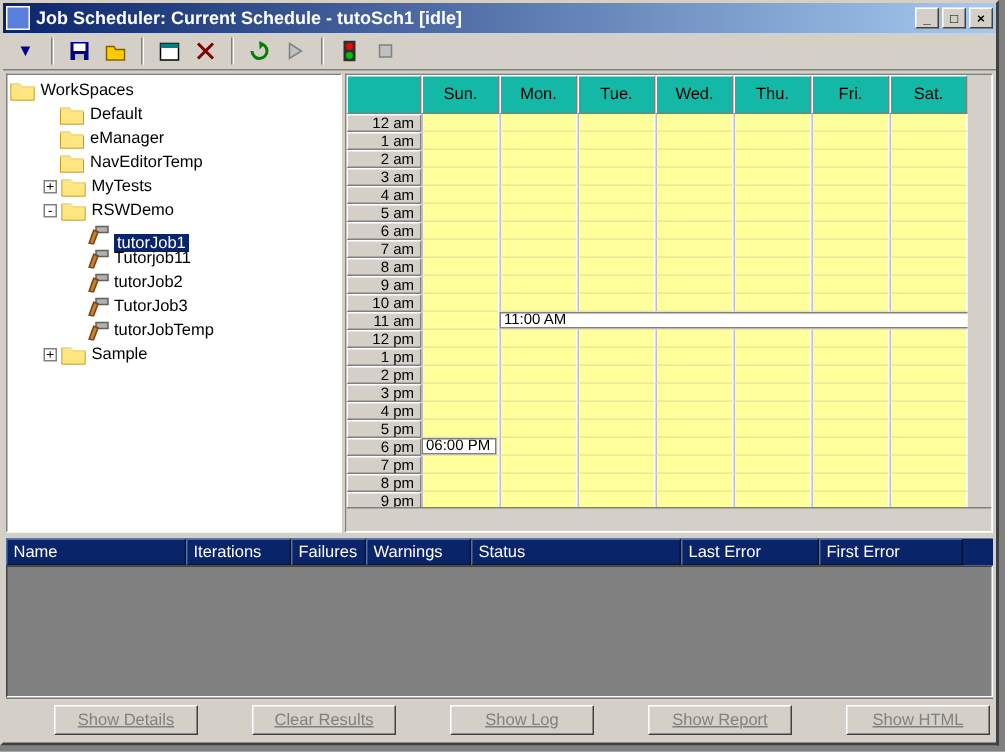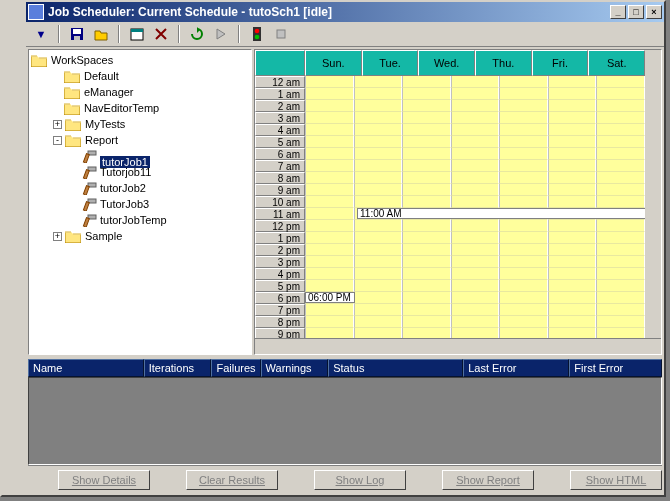--- a/index.html
+++ b/index.html
@@ -13,21 +13,20 @@
     position: relative;
   }
   .window {
     width: 666px;
     height: 497px;
     border: 2px solid;
     border-color: #d4d0c8 #404040 #404040 #d4d0c8;
     background: #d4d0c8;
     display: flex;
     flex-direction: column;
-    padding-left: 24px;
   }
   .titlebar {
     background: linear-gradient(to right, #0a246a, #a6caf0);
     color: #fff;
     font-weight: bold;
     height: 20px;
     display: flex;
     align-items: center;
     padding: 0 2px;
   }
@@ -385,21 +384,21 @@
           </div>
           <div class="tree-item">
       <span class="indent" style="width:24px"></span>
             <span class="plusminus">-</span>
             <span class="folder-ico">
               <svg width="16" height="13">
                 <path d="M0 2h6l2 2h8v9H0z" fill="#ffe680" stroke="#b08000"></path>
                 <path d="M0 2h6l2 2h8" fill="none" stroke="#fff0b0"></path>
               </svg>
             </span>
-      <span class="tree-label">Report</span>
+      <span class="tree-label">RSWDemo</span>
           </div>
           <div class="tree-item">
       <span class="indent" style="width:42px"></span>
             <span class="plusminus-space"></span>
             <span class="hammer-ico">
               <svg width="15" height="13">
                 <rect x="6" y="1" width="8" height="4" fill="#b0b0b0" stroke="#606060"></rect>
                 <rect x="3" y="4" width="3" height="9" fill="#c08040" stroke="#804000" transform="rotate(20 5 8)"></rect>
               </svg>
             </span>
@@ -460,20 +459,21 @@
             </span>
       <span class="tree-label">Sample</span>
           </div>
         </div>
       <div class="schedule-pane">
         <div style="display:flex; flex:1; overflow:hidden;">
           <div class="sched-grid" id="sched">
               <div class="sched-header">
                 <div class="hcell time-col"></div>
                 <div class="hcell day-col">Sun.</div>
+                <div class="hcell day-col">Mon.</div>
                 <div class="hcell day-col">Tue.</div>
                 <div class="hcell day-col">Wed.</div>
                 <div class="hcell day-col">Thu.</div>
                 <div class="hcell day-col">Fri.</div>
                 <div class="hcell day-col">Sat.</div>
               </div>
               <div class="sched-body" id="schedBody">
                 <div class="sched-row">
                   <div class="tcell time-col">12 am</div>
                   <div class="dcell day-col"></div>
@@ -710,21 +710,21 @@
       </div>
     </div>
 
     <div class="results-pane">
       <div class="results-header" id="resHeader">
           <div class="rh" style="width:120px">Name</div>
           <div class="rh" style="width:70px">Iterations</div>
           <div class="rh" style="width:50px">Failures</div>
           <div class="rh" style="width:70px">Warnings</div>
           <div class="rh" style="width:140px">Status</div>
-          <div class="rh" style="width:110px">Last Error</div>
+          <div class="rh" style="width:92px">Last Error</div>
           <div class="rh" style="width:96px">First Error</div>
         </div>
       <div class="results-body"></div>
       <div class="buttons-row">
         <div class="btn">Show Details</div>
         <div class="btn">Clear Results</div>
         <div class="btn">Show Log</div>
         <div class="btn">Show Report</div>
         <div class="btn">Show HTML</div>
       </div>

